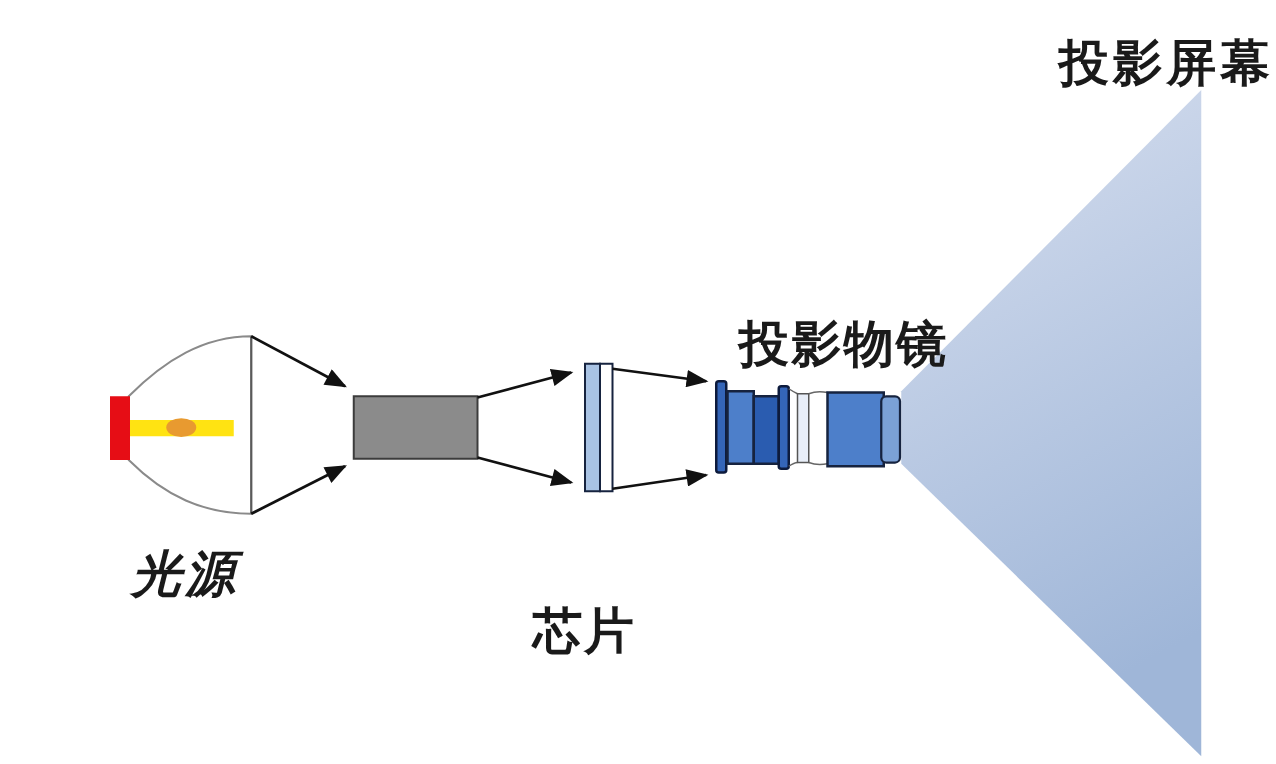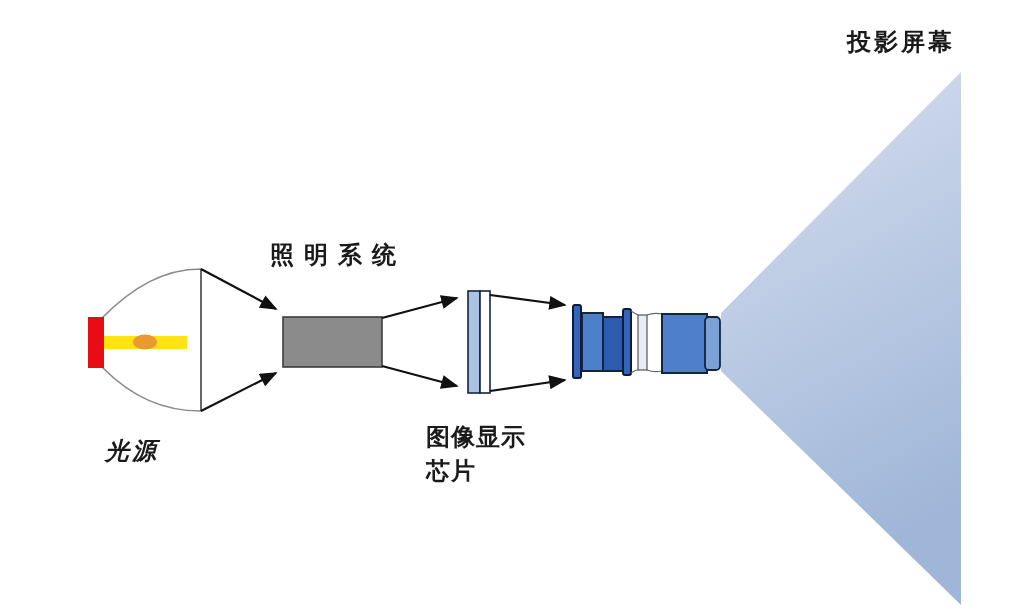--- a/index.html
+++ b/index.html
@@ -9,21 +9,21 @@
     height: 611px;
     background: #ffffff;
     overflow: hidden;
     font-family: "Liberation Sans", "DejaVu Sans", sans-serif;
   }
   .stage svg { position: absolute; left: 0; top: 0; }
   .diagram-label {
     position: absolute;
     color: #1a1a1a;
     font-weight: 600;
-    font-size: 24px;
+    font-size: 40px;
     line-height: 1.1;
     white-space: nowrap;
     user-select: none;
   }
   .lbl-source        { left: 105px; top: 438px; letter-spacing: 3px; font-style: italic; }
   .lbl-illumination  { left: 270px; top: 242px; letter-spacing: 10px; }
   .lbl-chip          { left: 426px; top: 420px; line-height: 1.42; white-space: normal; letter-spacing: 1px; }
   .lbl-lens          { left: 591px; top: 254px; letter-spacing: 2px; }
   .lbl-screen        { left: 847px; top: 29px;  letter-spacing: 3px; }
 </style>
@@ -76,19 +76,19 @@
       <rect x="638" y="315" width="9" height="55" stroke="#555555" stroke-width="1.2" fill="#e8eef8"></rect>
       <path d="M647,315 C 652,313 657,313 662,314" fill="none" stroke="#666666" stroke-width="1.2"></path>
       <path d="M647,370 C 652,372 657,372 662,371" fill="none" stroke="#666666" stroke-width="1.2"></path>
       <rect x="662" y="314" width="45" height="59" stroke-width="2" fill="#4d7fca" stroke="#16233f"></rect>
       <rect x="705" y="317" width="15" height="53" rx="4" stroke-width="1.8" fill="#7ba1d6" stroke="#16233f"></rect>
     </g>
   </svg>
 
   <div class="diagram-label lbl-source">光源</div>
 
-  <div class="diagram-label lbl-illumination">照明系统</div>
 
-  <div class="diagram-label lbl-chip"><span>图像显示</span><br><span>芯片</span></div>
+  <div class="diagram-label lbl-chip"><br><span>芯片</span></div>
 
+  <div class="diagram-label lbl-lens">投影物镜</div>
 
   <div class="diagram-label lbl-screen">投影屏幕</div>
 </div>
 
 </body></html>

